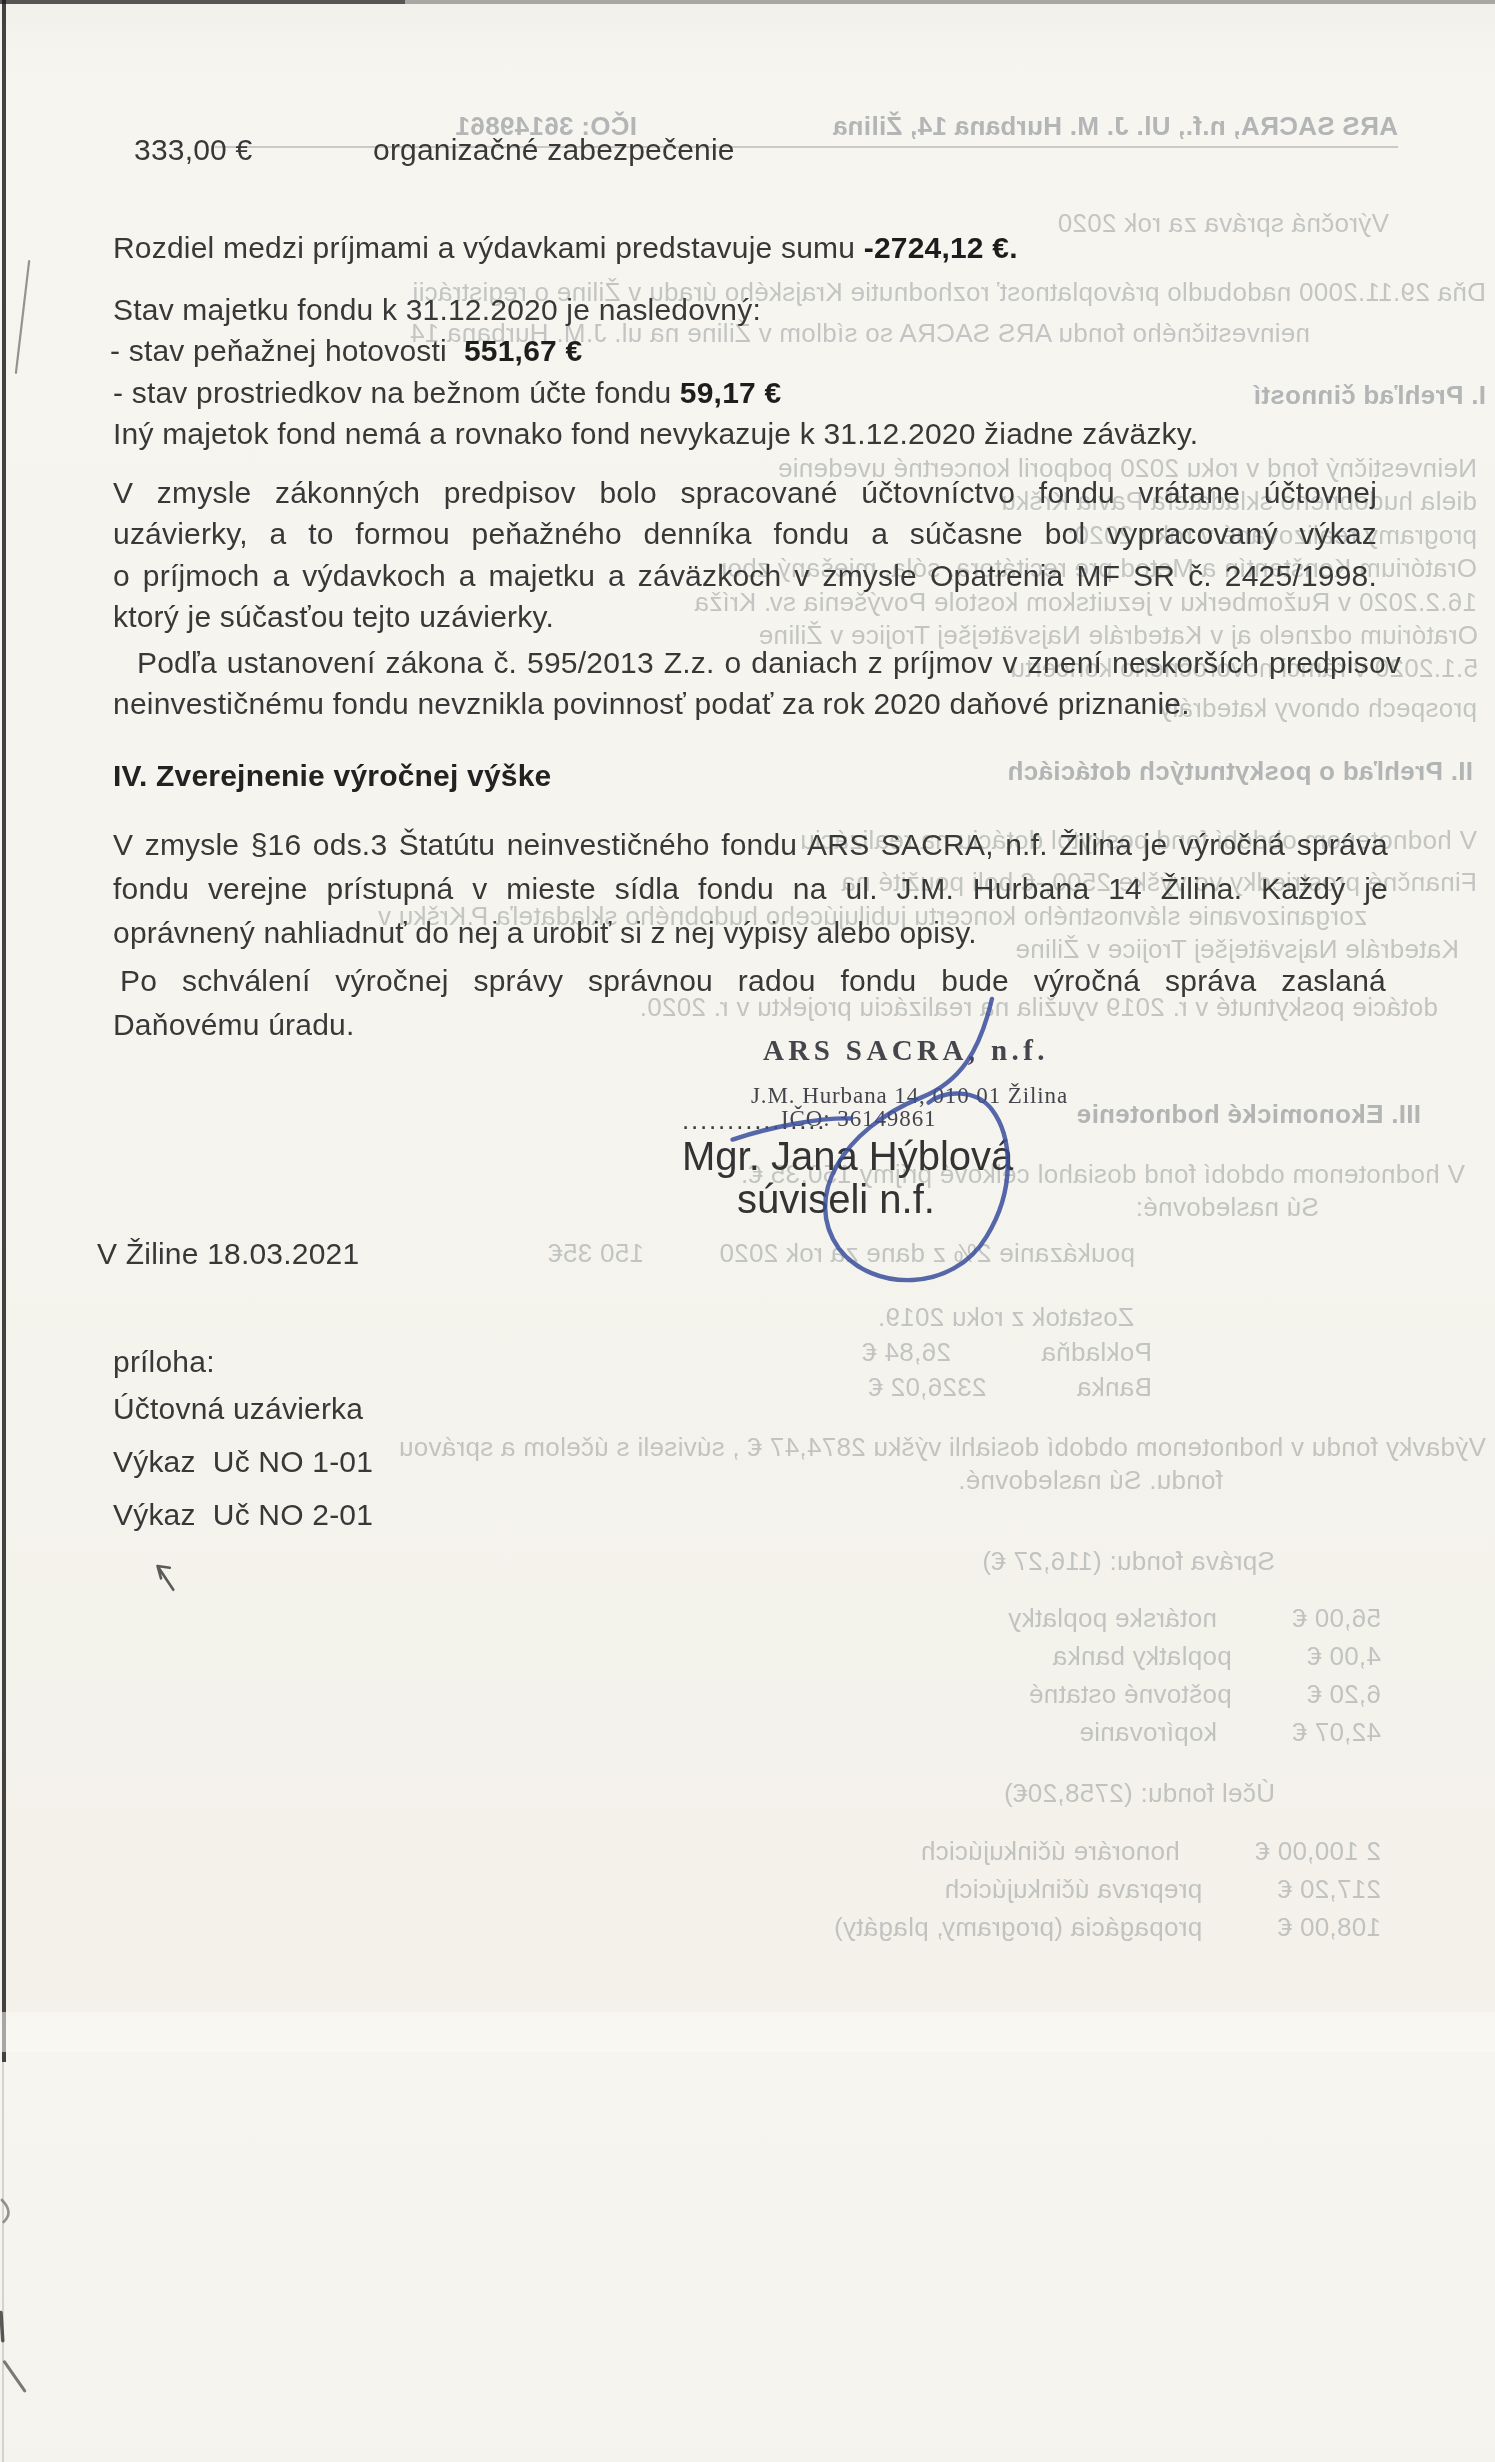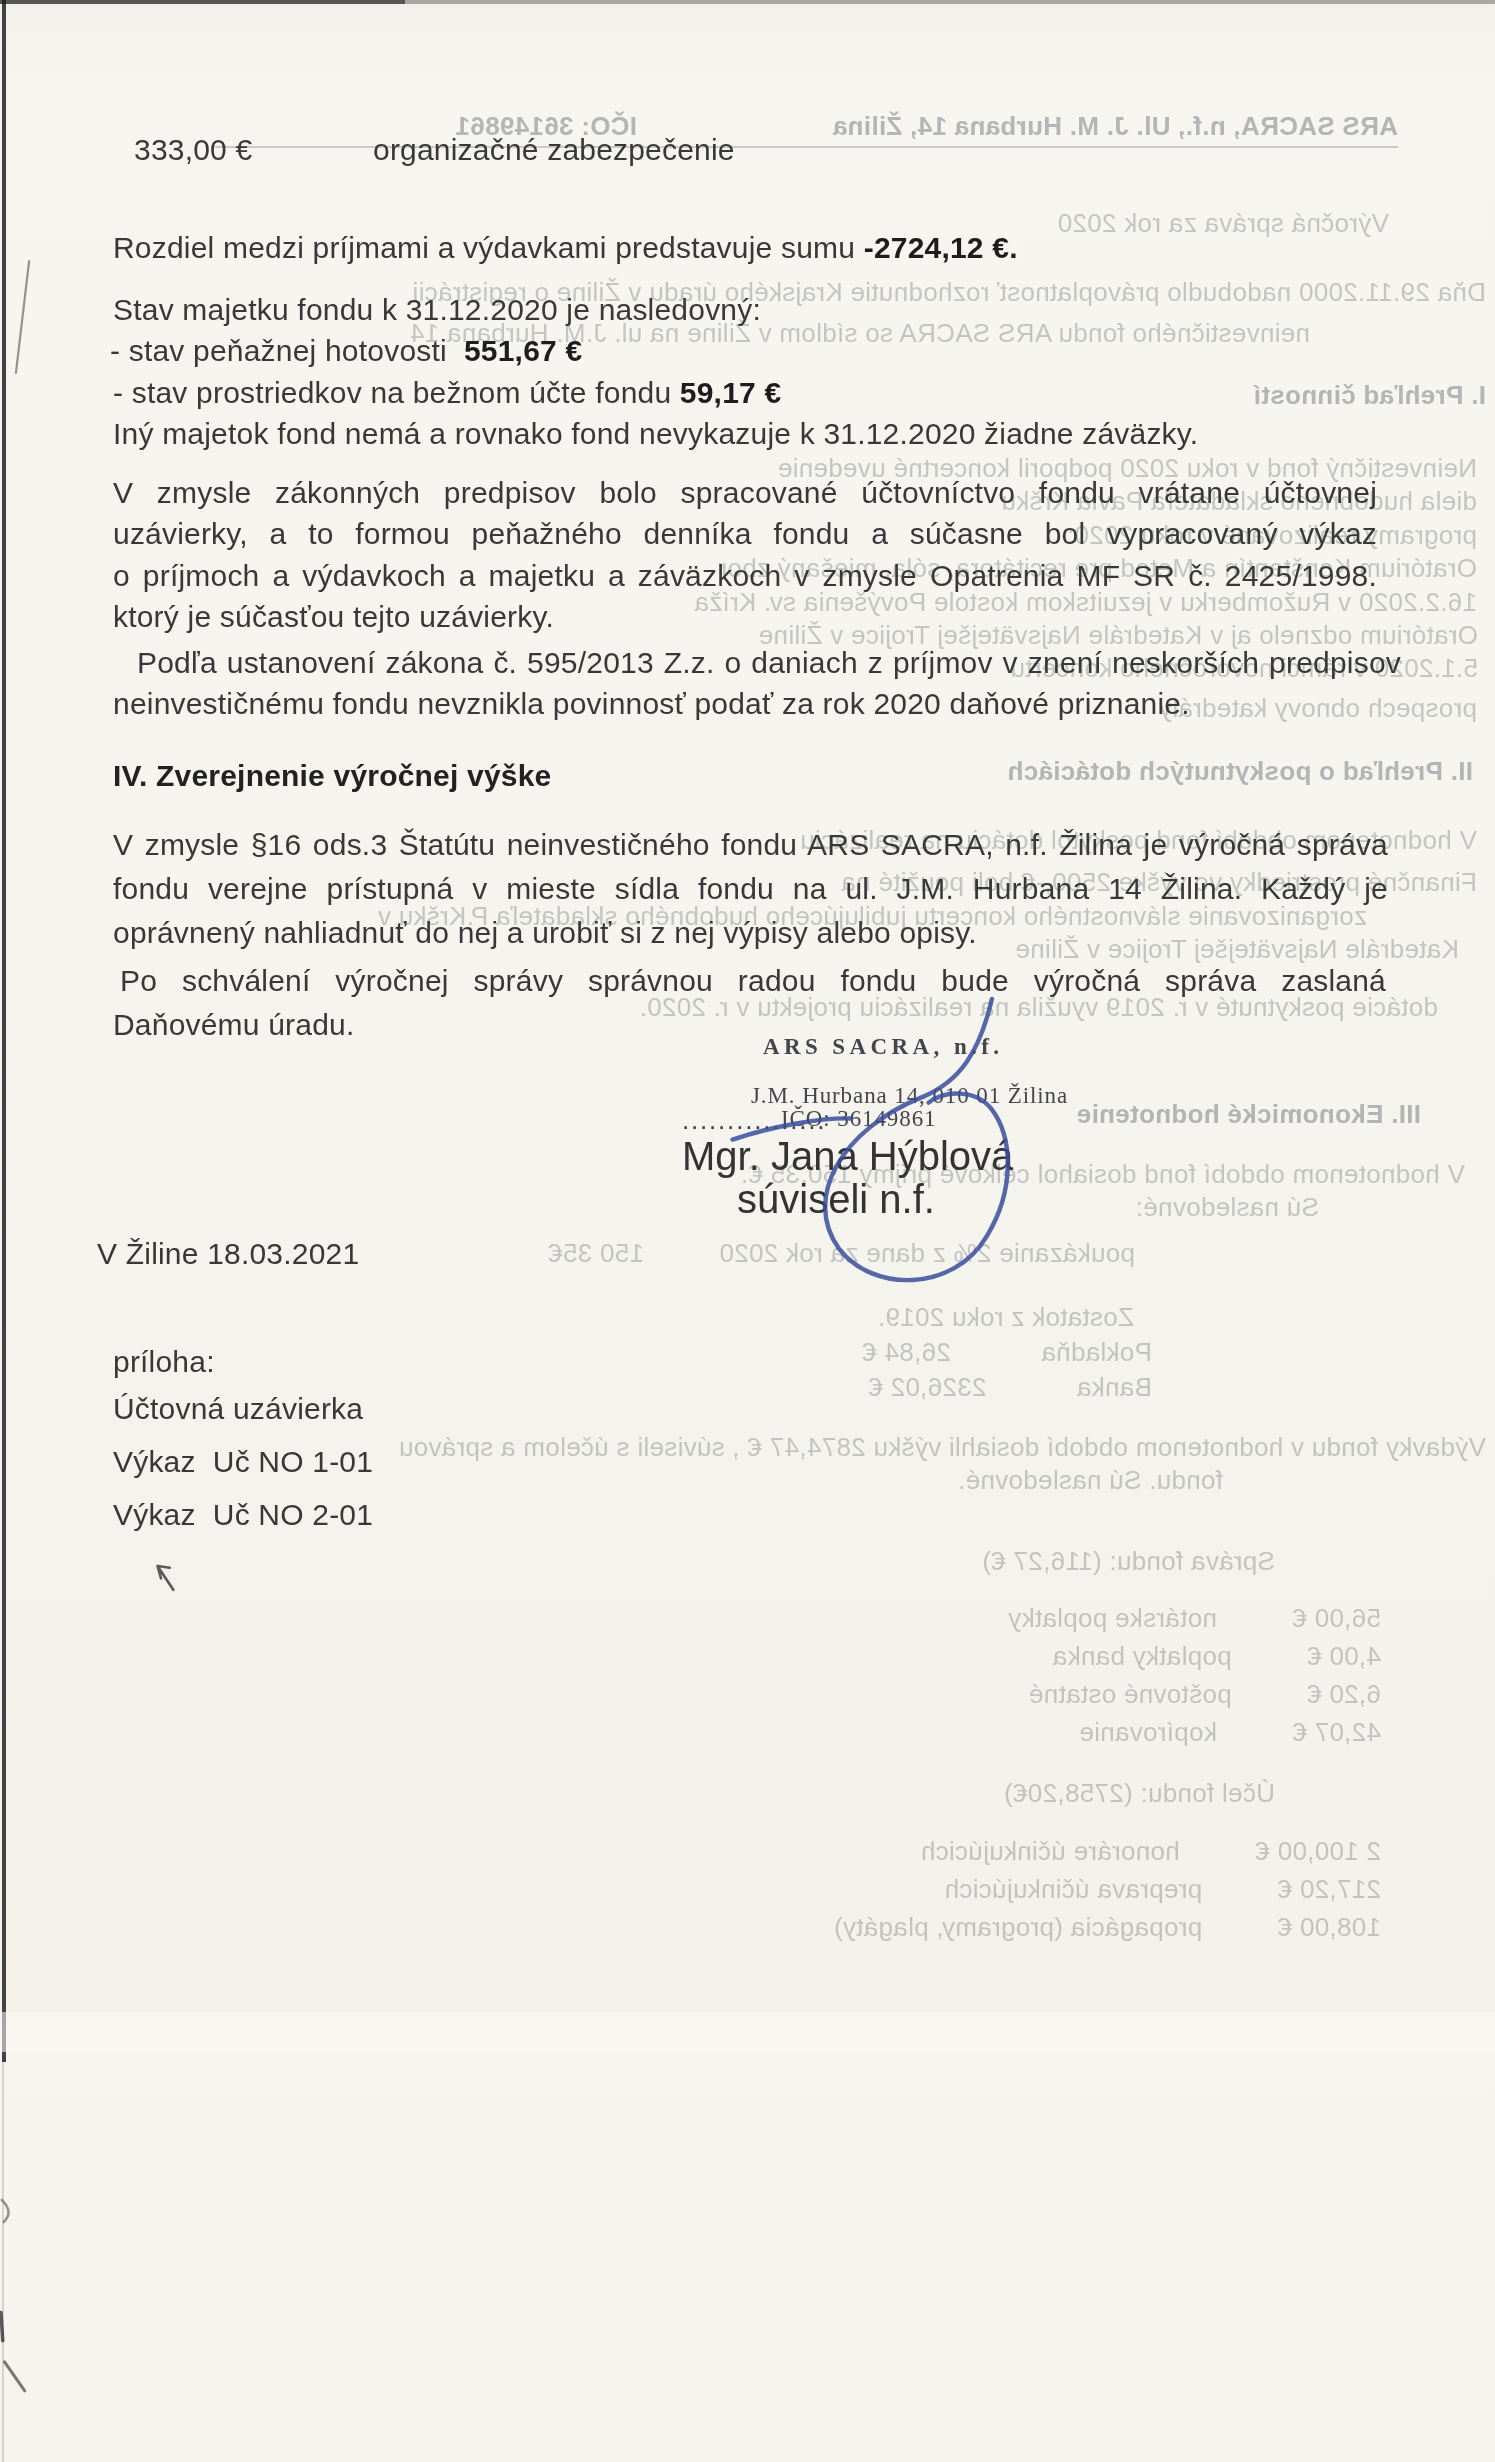--- a/index.html
+++ b/index.html
@@ -18,21 +18,21 @@
   .bseg{font-weight:700;color:#1d1d1d;}
   .ghost{
     position:absolute;font-size:26px;line-height:1.2;
     color:rgba(124,130,133,.42);
     transform:scaleX(-1);
     white-space:pre;filter:blur(0.6px);letter-spacing:0.3px;
   }
   .ghost.gb{font-weight:700;color:rgba(112,118,123,.5);}
   .ghost.gu{border-bottom:2.6px solid rgba(118,124,128,.35);padding-bottom:3.5px;}
   .stamp{position:absolute;font-family:"Liberation Serif","DejaVu Serif",serif;color:#45454e;white-space:pre;}
-  .stamp.big{font-size:23px;font-weight:700;letter-spacing:4.4px;}
+  .stamp.big{font-size:29px;font-weight:700;letter-spacing:4.4px;}
   .stamp.mid{font-size:23px;letter-spacing:0.9px;}
   .typed{position:absolute;font-size:40px;color:#333;white-space:pre;}
   .dots{position:absolute;font-size:26px;color:#3c3c3c;letter-spacing:1.8px;white-space:pre;}
   .edge-left{position:absolute;left:1.8px;top:0;width:4.4px;height:2062px;background:#1b1b1b;opacity:.82;}
   .edge-left2{position:absolute;left:1.8px;top:2062px;width:2.6px;height:400px;background:#9a968e;opacity:.35;}
   .edge-top{position:absolute;left:0;top:0;width:100%;height:3.5px;background:#3a3a3a;opacity:.4;}
   .edge-top-dark{position:absolute;left:0;top:0;width:405px;height:4.4px;background:#1f1f1f;opacity:.6;}
   .band{position:absolute;left:0;top:2012px;width:100%;height:40px;background:#fbfaf6;opacity:.55;}
   svg.overlay{position:absolute;left:0;top:0;}
 </style>

